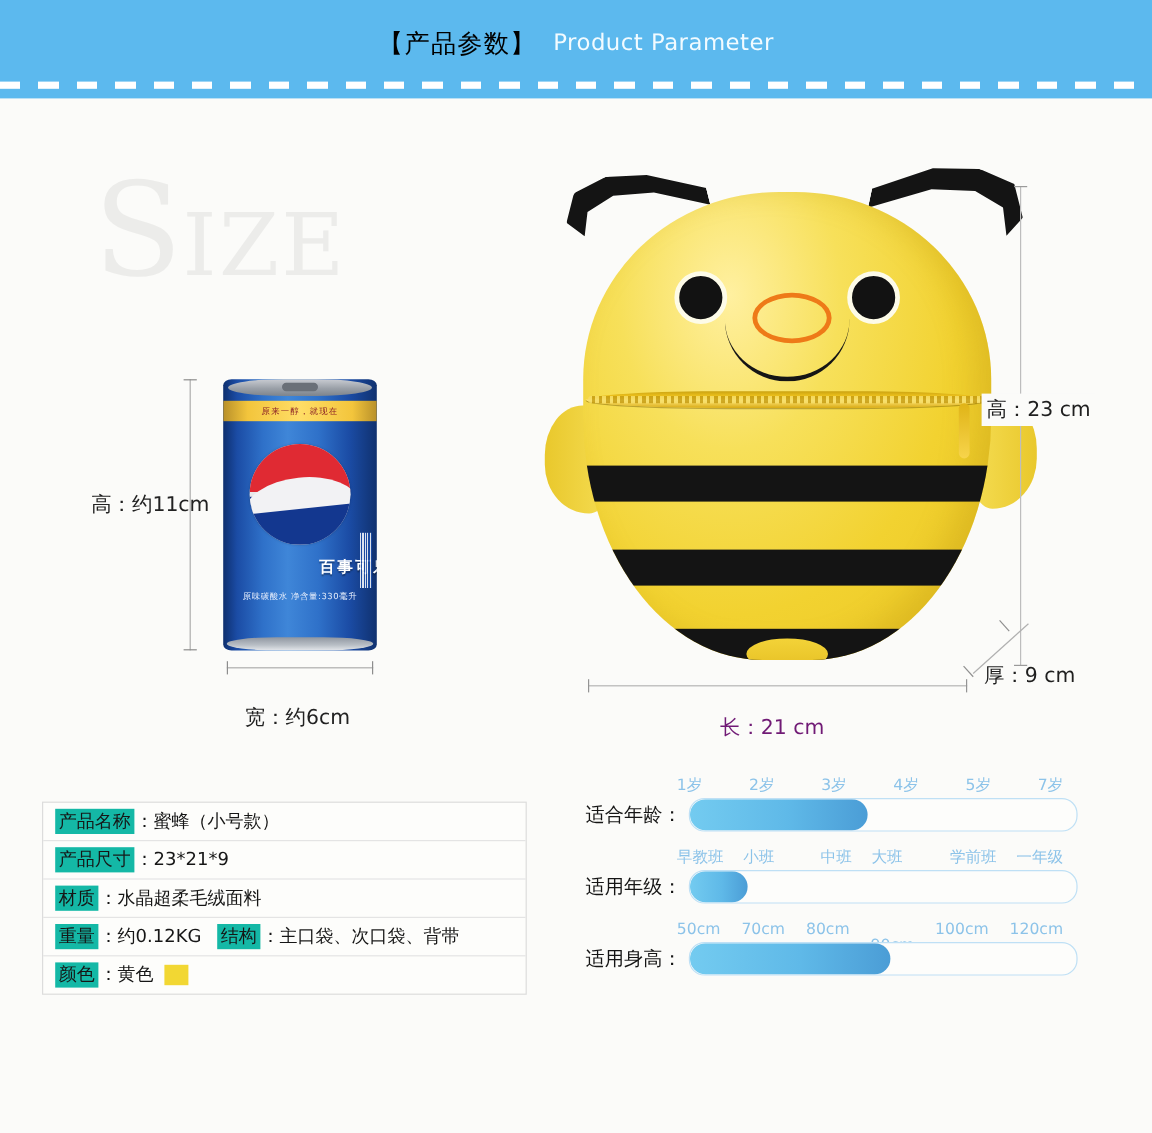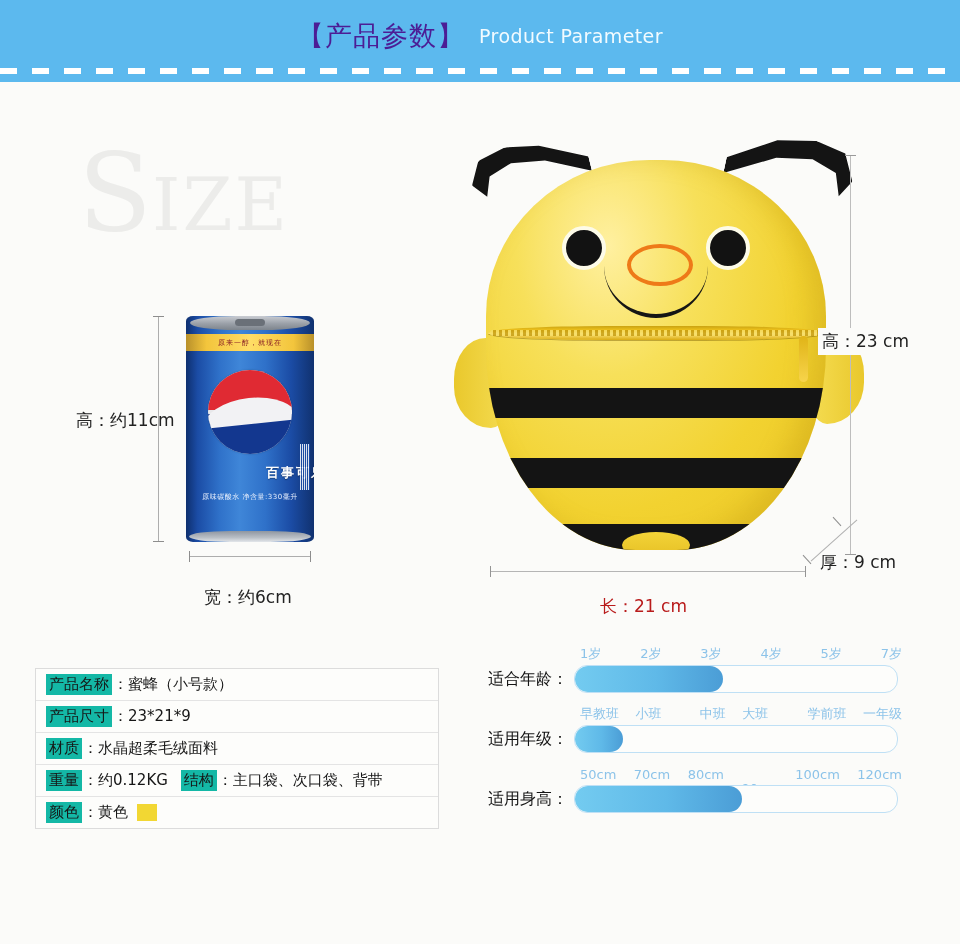--- a/index.html
+++ b/index.html
@@ -13,21 +13,21 @@
   
   .header{
     position:absolute;left:0;top:0;width:960px;height:82px;
     background:#5cb9ee;
   }
   .header-inner{
     position:absolute;left:0;top:0;width:960px;height:72px;
     display:flex;align-items:center;justify-content:center;gap:14px;
   }
   .header-cn{
-    color:#4c1d95;font-size:27px;letter-spacing:1px;
+    color:#000000;font-size:21px;letter-spacing:1px;
     font-family:"DejaVu Sans","Liberation Sans",sans-serif;font-weight:400;
   }
   .header-en{
     color:#f2fbff;font-size:19px;letter-spacing:.4px;font-weight:400;
   }
   .header-dash{
     position:absolute;left:0;top:68px;width:960px;height:6px;
     background:repeating-linear-gradient(to right,
        #ffffff 0px,#ffffff 17px,
        rgba(255,255,255,0) 17px,rgba(255,255,255,0) 32px);
@@ -198,21 +198,21 @@
   .dim-v-bee .cap.t{top:0;}
   .dim-v-bee .cap.b{bottom:0;}
   .label-bee-h{position:absolute;left:818px;top:328px;font-size:17px;color:#1f1f1f;
     background:#fbfbf9;padding:2px 4px;white-space:nowrap;}
 
   .dim-h-bee{position:absolute;left:490px;top:566px;width:316px;height:11px;}
   .dim-h-bee .line{position:absolute;left:0;top:5px;width:316px;height:1px;background:#b5b5b5;}
   .dim-h-bee .cap{position:absolute;top:0;width:1px;height:11px;background:#949494;}
   .dim-h-bee .cap.l{left:0;}
   .dim-h-bee .cap.r{right:0;}
-  .label-bee-l{position:absolute;left:600px;top:595px;font-size:17px;color:#b91c1c;white-space:nowrap;}
+  .label-bee-l{position:absolute;left:600px;top:595px;font-size:17px;color:#701a75;white-space:nowrap;}
 
   .dim-d-bee{position:absolute;left:805px;top:518px;width:48px;height:48px;}
   .dim-d-bee .line{
     position:absolute;left:-2px;top:22px;width:62px;height:1px;background:#b0b0b0;
     transform:rotate(-42deg);transform-origin:center;
   }
   .dim-d-bee .cap{position:absolute;width:12px;height:1px;background:#8f8f8f;}
   .dim-d-bee .cap.a{left:26px;top:3px;transform:rotate(48deg);}
   .dim-d-bee .cap.b{left:-4px;top:41px;transform:rotate(48deg);}
   .label-bee-d{position:absolute;left:820px;top:551px;font-size:17px;color:#1f1f1f;white-space:nowrap;}
@@ -232,21 +232,21 @@
   .swatch{
     display:inline-block;width:20px;height:17px;background:#f2d733;margin-left:8px;
     vertical-align:-3px;
   }
   .gap{display:inline-block;width:12px;}
 
   
   .sliders{position:absolute;left:460px;top:645px;width:440px;}
   .slider-row{position:relative;height:60px;}
   .ticks{
-    position:absolute;left:120px;top:0;width:322px;height:18px;
+    position:absolute;left:104px;top:0;width:322px;height:18px;
     display:flex;justify-content:space-between;align-items:center;text-align:center;
   }
   .ticks span{font-size:13px;color:#8cc3e9;white-space:nowrap;}
   .ticks.wide span{font-size:13px;}
   .srow{position:absolute;left:0;top:20px;width:440px;height:28px;display:flex;align-items:center;}
   .slabel{
     width:108px;text-align:right;padding-right:6px;font-size:16px;color:#151515;white-space:nowrap;
   }
   .track{
     position:relative;width:322px;height:26px;border:1px solid #bfe0f5;border-radius:13px;

